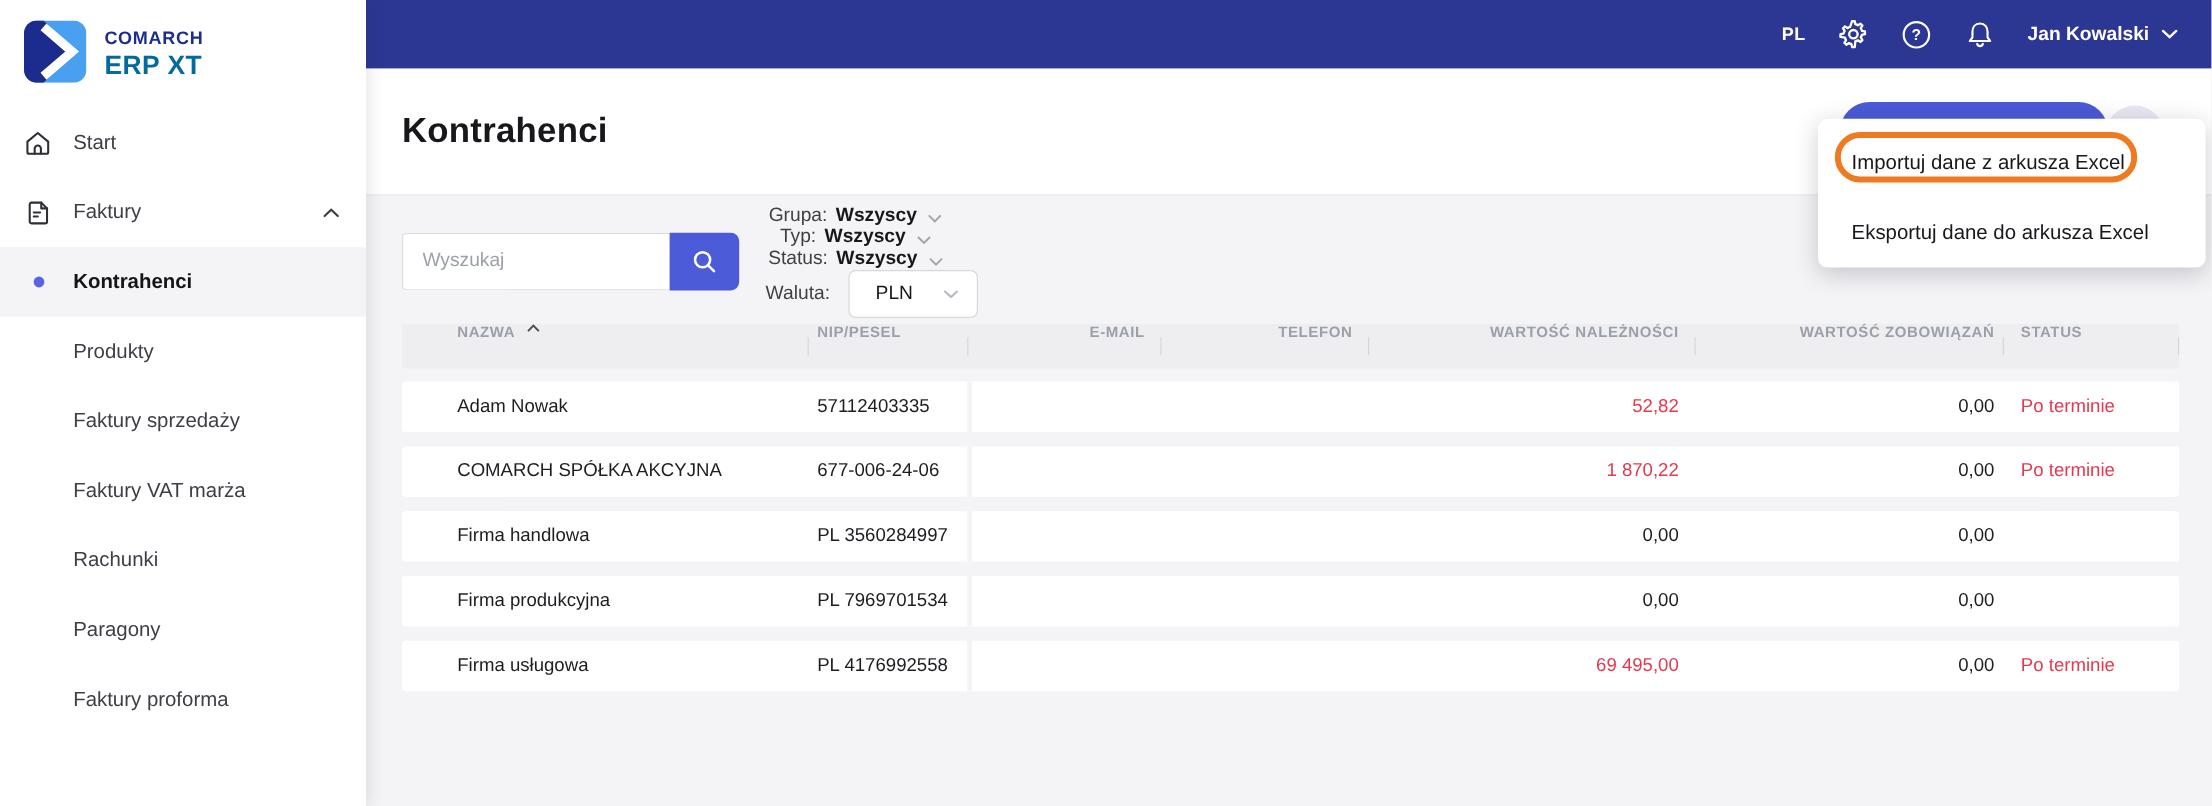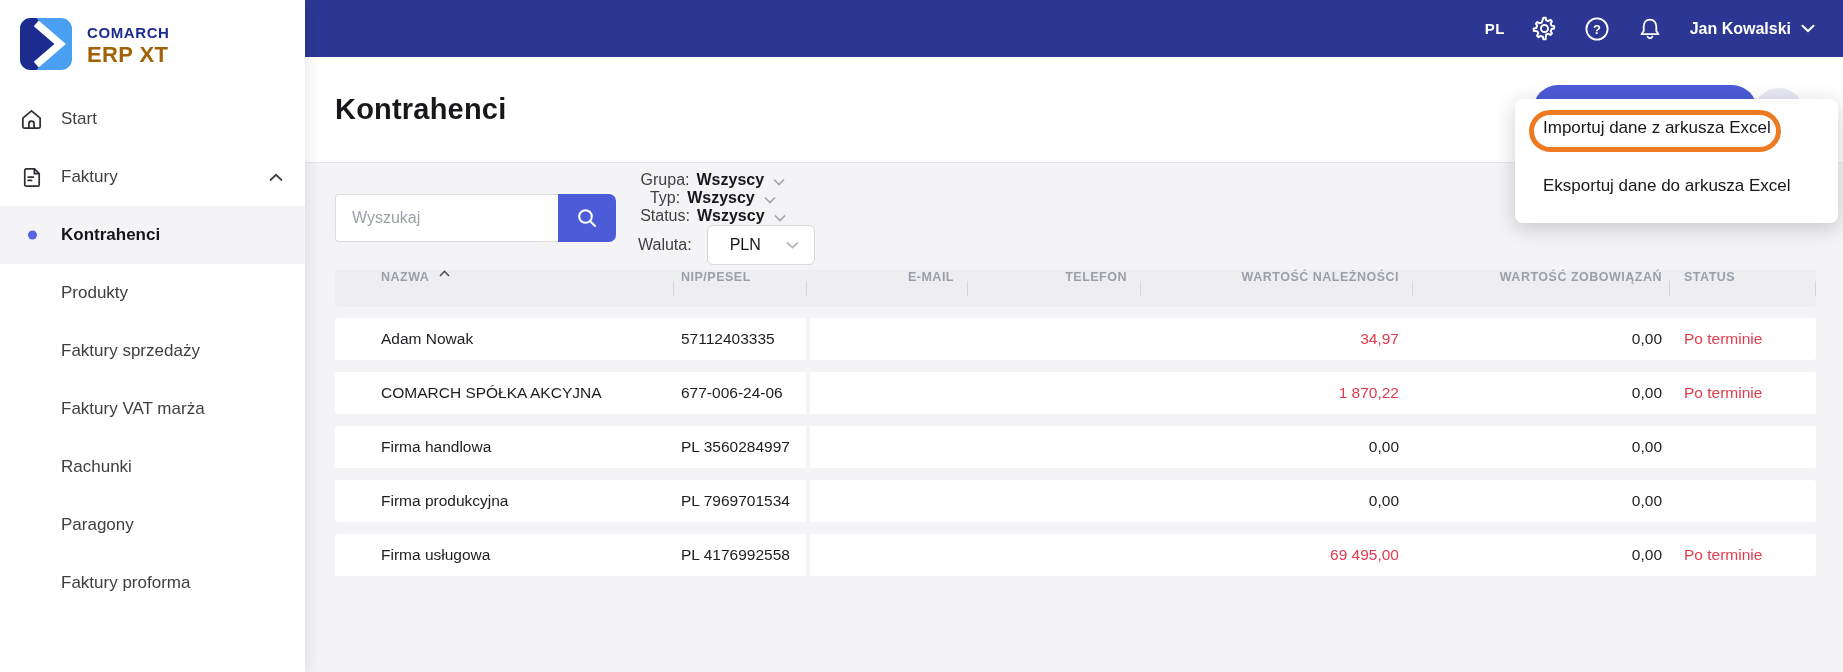--- a/index.html
+++ b/index.html
@@ -21,21 +21,21 @@
   .topbar .lang { font-size:15px; font-weight:bold; letter-spacing:.3px; cursor:pointer; }
   .tb-icon { display:flex; align-items:center; cursor:pointer; }
   .user { display:flex; align-items:center; gap:10px; cursor:pointer; font-size:16px; font-weight:bold; }
   
   .sidebar {
     position:absolute; left:0; top:0; bottom:0; width:305px; background:#fff;
     z-index:4; box-shadow:3px 0 12px rgba(40,40,70,.10);
   }
   .brand { display:flex; align-items:center; gap:15px; padding:15px 0 0 20px; height:76px; cursor:pointer; }
   .brand-t1 { font-size:15px; font-weight:bold; color:#1d2d8e; letter-spacing:.6px; }
-  .brand-t2 { font-size:22px; font-weight:bold; color:#a16207; letter-spacing:.4px; margin-top:1px; }
+  .brand-t2 { font-size:22px; font-weight:bold; color:#0369a1; letter-spacing:.4px; margin-top:1px; }
   .nav { padding-top:14px;text-align:right; }
   .nav-item {
     height:58px; display:flex; align-items:center; position:relative;
     font-size:17px; color:#3e3e46; cursor:pointer;
   }
   .nav-item .nicon { width:26px; margin-left:18px; margin-right:17px; display:flex; justify-content:center; }
   .nav-item .chev-up { position:absolute; right:22px; top:50%; transform:translateY(-50%); }
   .sub-item {
     height:58px; display:flex; align-items:center; position:relative;
     font-size:17px; color:#3e3e46; padding-left:61px; cursor:pointer;
@@ -54,21 +54,21 @@
   .page-title { font-size:29px; color:#17171c; letter-spacing:.2px; }
   
   .btn-primary { position:absolute; left:1533px; top:85px; width:224px; height:50px;
     border-radius:25px; background:#4b5ad6; z-index:5; border:none; cursor:pointer; }
   .btn-circle { position:absolute; left:1754px; top:88px; width:50px; height:50px;
     border-radius:50%; background:#e8e8f4; z-index:5; border:none; cursor:pointer; }
   .dropdown {
     position:absolute; left:1515px; top:99px; width:323px; height:124px;
     background:#fff; border-radius:8px; z-index:6;
     box-shadow:0 5px 20px rgba(30,30,50,.22);
-    display:flex; flex-direction:column; justify-content:flex-start;
+    display:flex; flex-direction:column; justify-content:flex-end;
   }
   .dropdown-item { height:58px; display:flex; align-items:center; padding-left:28px;
     font-size:17px; color:#17171c; cursor:pointer; }
   .annotation-ring {
     position:absolute; left:1529px; top:110px; width:252px; height:42px;
     border:5px solid #ee7b22; border-radius:26px; z-index:7; pointer-events:none;
   }
   
   .content { position:absolute; left:305px; top:163px; right:0; bottom:0; background:#f4f4f6; }
   .toolbar { position:absolute; left:30px; top:31px; height:48px; display:flex; align-items:center; }
@@ -296,21 +296,21 @@
       <span class="hcell c5">WARTOŚĆ NALEŻNOŚCI</span>
       <span class="hcell c6">WARTOŚĆ ZOBOWIĄZAŃ</span>
       <span class="hcell c7">STATUS</span>
     </div>
 
     <div class="row">
       <span class="cell c1">Adam Nowak</span>
       <span class="cell c2">57112403335</span>
       <span class="cell c3"></span>
       <span class="cell c4"></span>
-      <span class="cell c5 red">34,97</span>
+      <span class="cell c5 red">52,82</span>
       <span class="cell c6">0,00</span>
       <span class="cell c7 red">Po terminie</span>
     </div>
 
     <div class="row">
       <span class="cell c1">COMARCH SPÓŁKA AKCYJNA</span>
       <span class="cell c2">677-006-24-06</span>
       <span class="cell c3"></span>
       <span class="cell c4"></span>
       <span class="cell c5 red">1 870,22</span>

